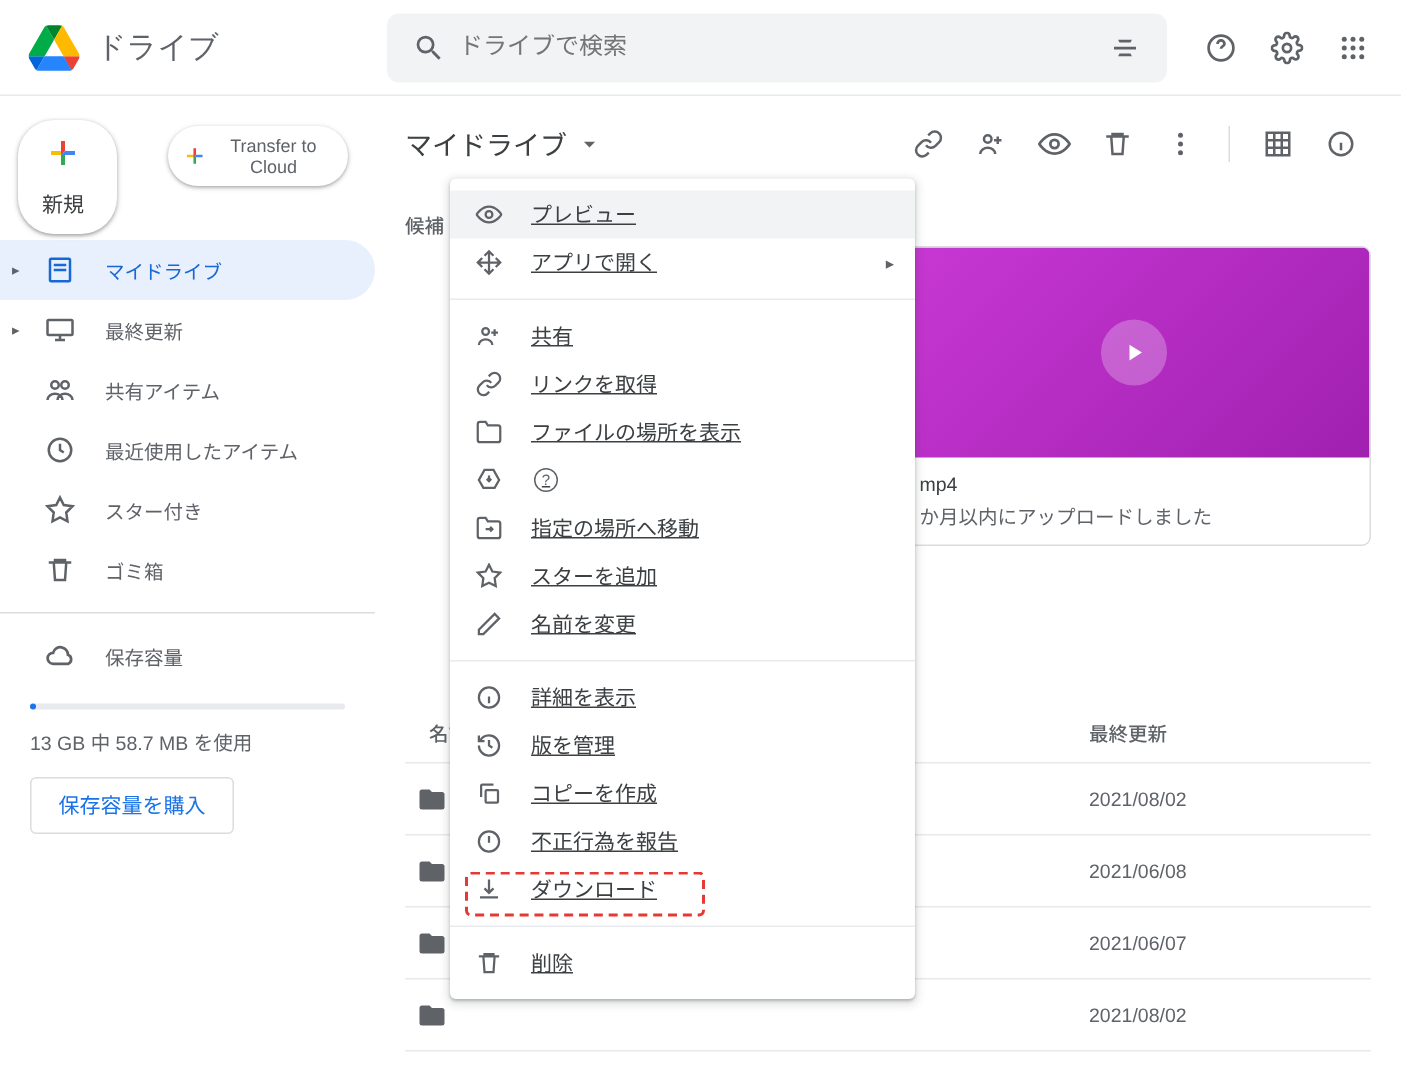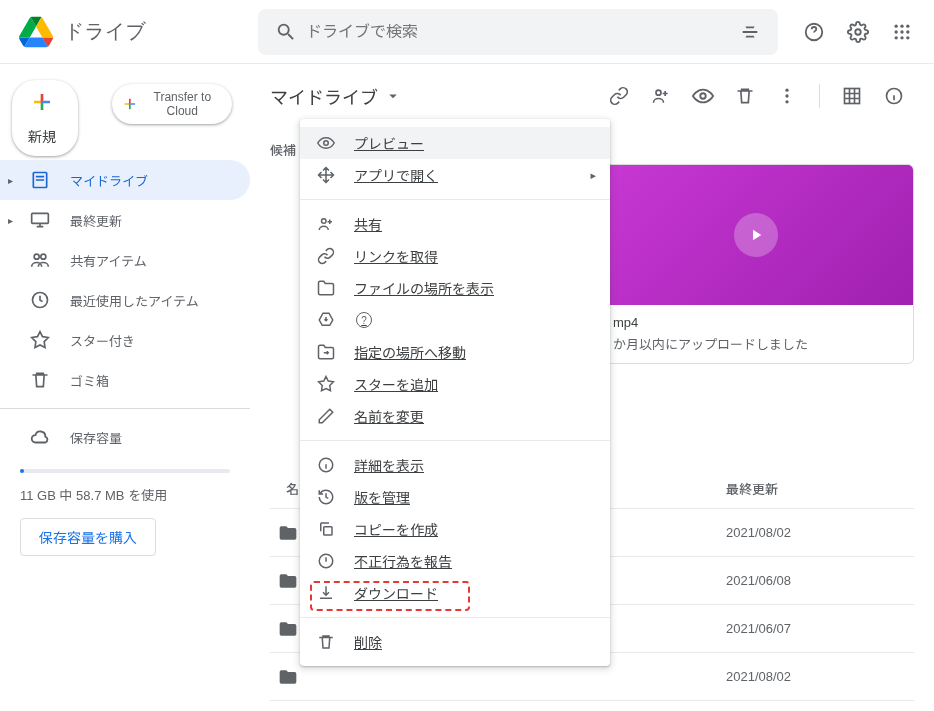--- a/index.html
+++ b/index.html
@@ -216,21 +216,21 @@
           <svg width="22" height="22" viewBox="0 0 24 24" fill="none" stroke="#5f6368" stroke-width="2">
             <path d="M18 18H7a4 4 0 010-8 5.5 5.5 0 0110.8 1.5A3.5 3.5 0 0118 18z"></path>
           </svg>
         </span>
       <span>保存容量</span>
     </div>
     <div class="storage">
       <div class="storage-bar">
           <div class="storage-bar-fill"></div>
         </div>
-      <div>11 GB 中 58.7 MB を使用</div>
+      <div>13 GB 中 58.7 MB を使用</div>
       <div class="buy-storage">保存容量を購入</div>
     </div>
   </div>
 
   <div class="content">
     <div class="toolbar">
       <div class="breadcrumb">
         <span>マイドライブ</span>
         <svg width="18" height="18" viewBox="0 0 24 24" fill="#5f6368">
             <path d="M7 10l5 5 5-5z"></path>

